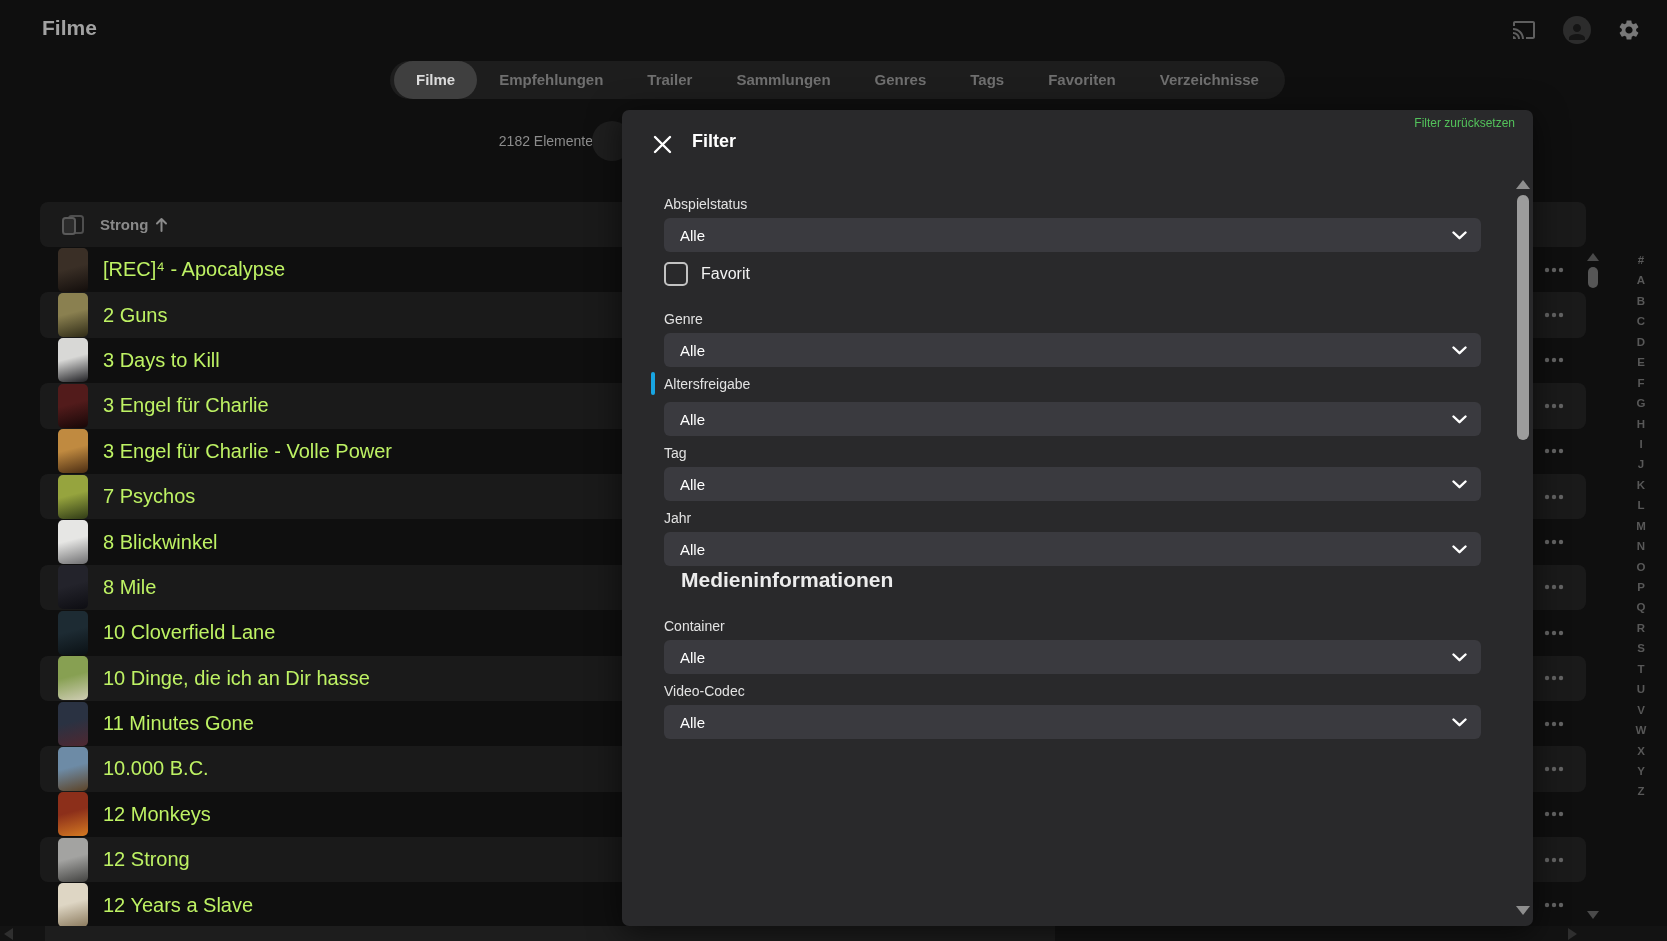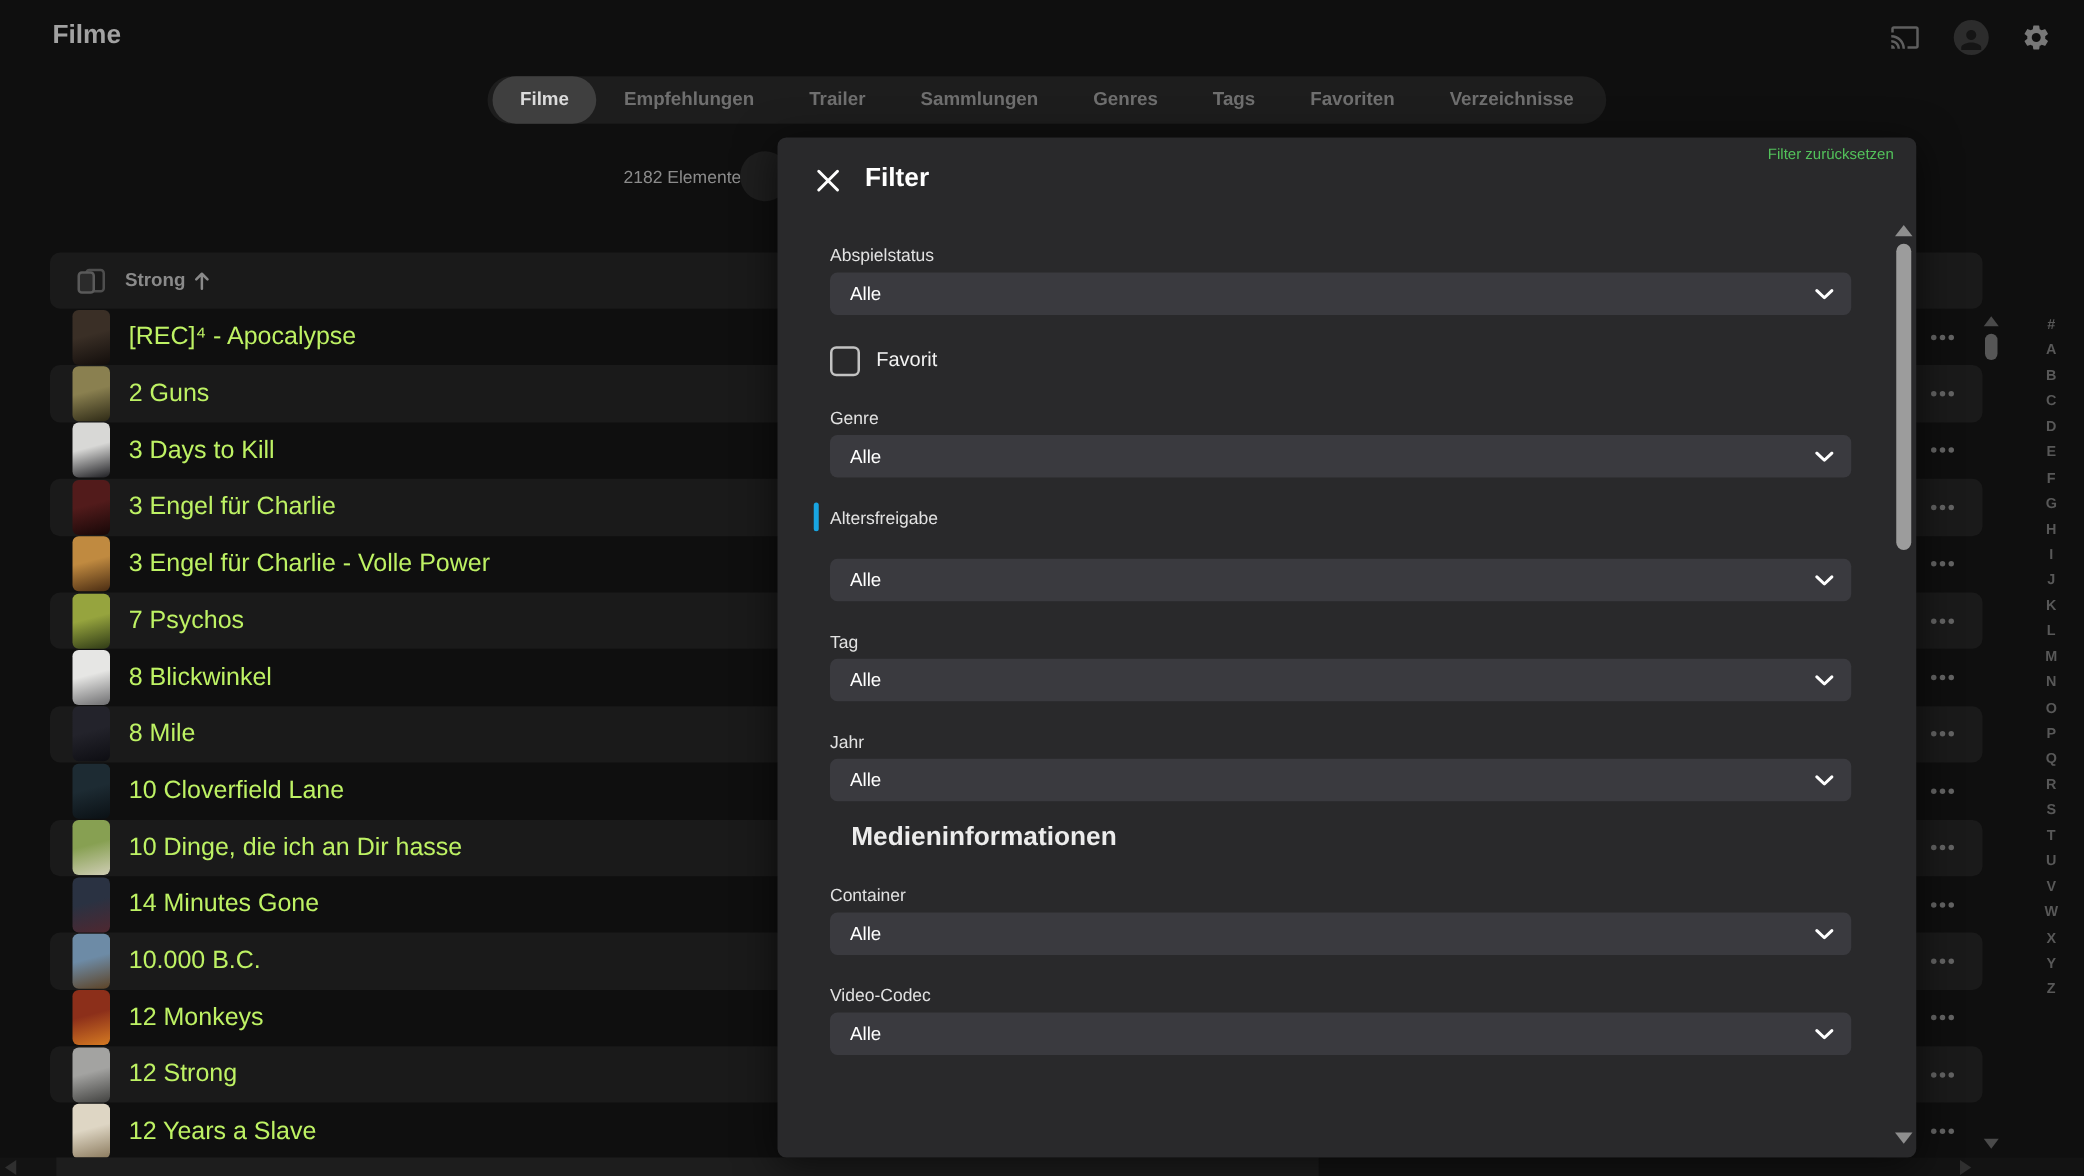--- a/index.html
+++ b/index.html
@@ -44,24 +44,24 @@
 
 
 .hscroll-track{position:absolute;left:0;top:926px;width:1667px;height:15px;background:#131313}
 .hscroll-thumb{position:absolute;left:45px;top:926px;width:1010px;height:15px;background:#1d1d1d}
 .tri-left{border-top:6px solid transparent;border-bottom:6px solid transparent;border-right:9px solid #2f2f2f;left:4px;top:928px}
 .tri-right{border-top:6px solid transparent;border-bottom:6px solid transparent;border-left:9px solid #2f2f2f;left:1568px;top:928px}
 
 
 .dialog{position:absolute;left:622px;top:110px;width:911px;height:816px;background:#29292b;border-radius:7px;box-shadow:0 6px 32px rgba(0,0,0,.6);z-index:10}
 .close-btn{position:absolute;left:26px;top:20px;width:28px;height:28px;display:flex;align-items:center;justify-content:center}
-.dialog-title{position:absolute;left:70px;top:21px;font-size:21px;font-weight:bold;color:#fff}
+.dialog-title{position:absolute;left:70px;top:21px;font-size:18px;font-weight:bold;color:#fff}
 .reset-link{position:absolute;right:18px;top:6px;font-size:12px;font-weight:normal;color:#53c25b}
 .dialog-body{position:absolute;left:42px;top:86px;width:817px}
-.field{margin-bottom:24px;position:relative}
+.field{margin-bottom:9px;position:relative}
 .field-label{font-size:14px;color:#e2e2e2;margin-bottom:5px;height:17px}
 .select{position:relative;height:34px;background:#3a3a3f;border-radius:6px;display:flex;align-items:center;padding:0 44px 0 16px;color:#fff;font-size:15px}
 .select .chev{position:absolute;right:14px;top:13px}
 .field.highlighted::before{content:"";position:absolute;left:-13px;top:-4px;bottom:-2px;width:4px;border-radius:2px;background:var(--accent,#18a5e2)}
 .checkbox-field{display:flex;align-items:center;gap:13px;margin-bottom:24px;height:26px}
 .checkbox{width:24px;height:24px;border:2px solid #c2c2c2;border-radius:5px;flex:none}
 .checkbox-label{font-size:16px;color:#f2f2f2}
 .section-heading{font-size:21px;font-weight:bold;color:#ececec;margin:-7px 17px 26px}
 
 .dlg-up{border-left:7px solid transparent;border-right:7px solid transparent;border-bottom:9px solid #8e8e8e;left:1516px;top:180px;z-index:11}
@@ -244,21 +244,21 @@
       <svg width="20" height="6" viewBox="0 0 20 6">
               <circle cx="3" cy="3" r="2.2" fill="#646464"></circle>
               <circle cx="10" cy="3" r="2.2" fill="#646464"></circle>
               <circle cx="17" cy="3" r="2.2" fill="#646464"></circle>
             </svg>
     </div>
   </div>
 
   <div class="lib-row">
     <div class="poster" style="background: linear-gradient(165deg, rgb(42, 50, 66) 45%, rgb(79, 39, 48));"></div>
-    <div class="lib-title">14 Minutes Gone</div>
+    <div class="lib-title">11 Minutes Gone</div>
     <div class="row-menu">
       <svg width="20" height="6" viewBox="0 0 20 6">
               <circle cx="3" cy="3" r="2.2" fill="#646464"></circle>
               <circle cx="10" cy="3" r="2.2" fill="#646464"></circle>
               <circle cx="17" cy="3" r="2.2" fill="#646464"></circle>
             </svg>
     </div>
   </div>
 
   <div class="lib-row alt">

